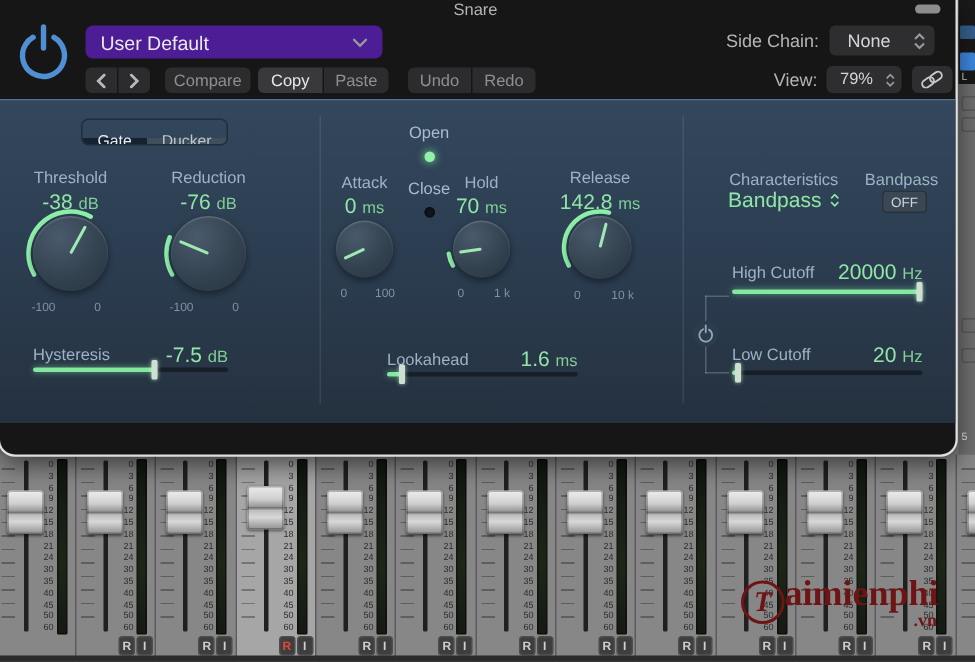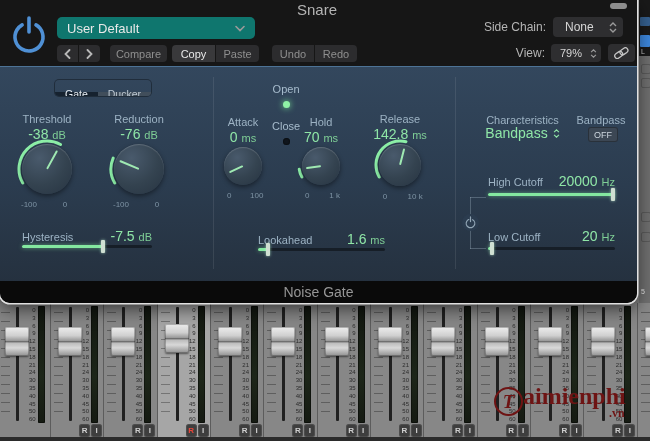--- a/index.html
+++ b/index.html
@@ -29,27 +29,27 @@
   
   #side-col{position:absolute;left:639px;top:0;width:11px;height:303px;background:#6f6f6f;}
   #side-col .top{position:absolute;left:0;top:0;width:11px;height:56px;background:#191919;}
   .chip1{position:absolute;left:1px;top:17px;width:10px;height:9px;background:#35608f;border-radius:1px;}
   .chip2{position:absolute;left:1px;top:35px;width:10px;height:12px;background:#3d87dd;border-radius:1px;}
   .side-lbl{position:absolute;left:2px;color:#cfcfcf;font-size:7px;}
   .side-sq{position:absolute;left:2px;width:8px;height:8px;border:1px solid #5a5a5a;border-radius:2px;}
   
   #plugin{position:absolute;left:0;top:0;width:637px;height:303px;background:#161616;
     border-radius:0 0 10px 10px;box-shadow:0 0 0 1.5px rgba(240,240,240,.9), 0 6px 18px rgba(0,0,0,.6);overflow:hidden;}
-  #win-title{position:absolute;left:237px;top:1px;width:160px;text-align:center;font-size:15px;color:#b4b4b4;}
+  #win-title{position:absolute;left:237px;top:1px;width:160px;text-align:center;font-size:11px;color:#b4b4b4;}
   #win-pill{position:absolute;left:610px;top:3px;width:17px;height:6px;border-radius:3px;background:#8d8d8d;}
   
   .hdr-btn{position:absolute;height:17px;border-radius:4px;background:#2c2c2e;color:#8f8f8f;
     font-size:11px;display:flex;align-items:center;justify-content:center;box-sizing:border-box;}
   .hdr-btn.bright{background:#39393b;color:#e9e9e9;}
-  #preset{position:absolute;left:57px;top:17px;width:198px;height:22px;background:#0f766e;border-radius:5px;
+  #preset{position:absolute;left:57px;top:17px;width:198px;height:22px;background:#4c1d95;border-radius:5px;
     color:#e9e9e9;font-size:13px;display:flex;align-items:center;padding:0 10px;box-sizing:border-box;}
   #preset .chev{margin-left:auto;}
   .lbl-hdr{position:absolute;font-size:12px;color:#b5b5b5;}
   #sidechain-box{position:absolute;left:553px;top:17px;width:70px;height:20px;background:#2e2e30;border-radius:4px;
     color:#d6d6d6;font-size:12px;display:flex;align-items:center;padding:0 6px 0 12px;box-sizing:border-box;}
   #view-box{position:absolute;left:551px;top:44px;width:50px;height:18px;background:#2e2e30;border-radius:4px;
     color:#d6d6d6;font-size:11px;display:flex;align-items:center;padding:0 4px 0 9px;box-sizing:border-box;}
   #link-btn{position:absolute;left:608px;top:44px;width:27px;height:18px;background:#2e2e30;border-radius:4px;
     display:flex;align-items:center;justify-content:center;}
   .updown{margin-left:auto;display:flex;flex-direction:column;gap:1px;align-items:center;}
@@ -635,23 +635,20 @@
       <div class="bracket" style="left:470px;top:130px;width:16px;height:1px;"></div>
       <div class="bracket" style="left:470px;top:181px;width:16px;height:1px;"></div>
       <div id="sc-power">
         <svg width="13" height="13" viewBox="0 0 14 14">
           <circle cx="7" cy="8" r="4.6" fill="none" stroke="#93a7b6" stroke-width="1.3" stroke-linecap="round" stroke-dasharray="24 5" transform="rotate(-60 7 8)"></circle>
           <line x1="7" y1="1" x2="7" y2="6" stroke="#93a7b6" stroke-width="1.3" stroke-linecap="round"></line>
         </svg>
       </div>
     </div>
 
-    <div id="footer">
-      <span>Noise Gate</span>
-    </div>
   </div>
 
   <div id="wm">
     <div class="circ">T</div>
     <div class="brand">aimienphi</div>
     <div class="tld">.vn</div>
   </div>
 </div>
 
 </body></html>

